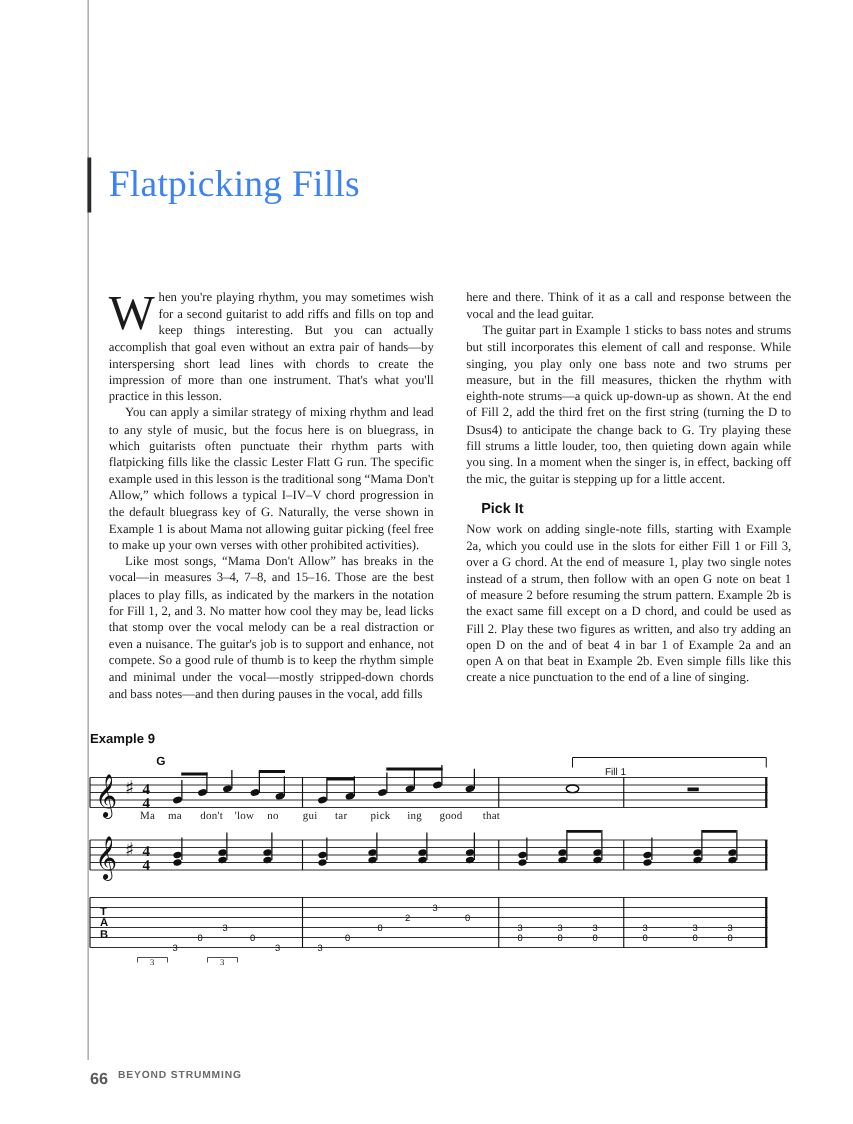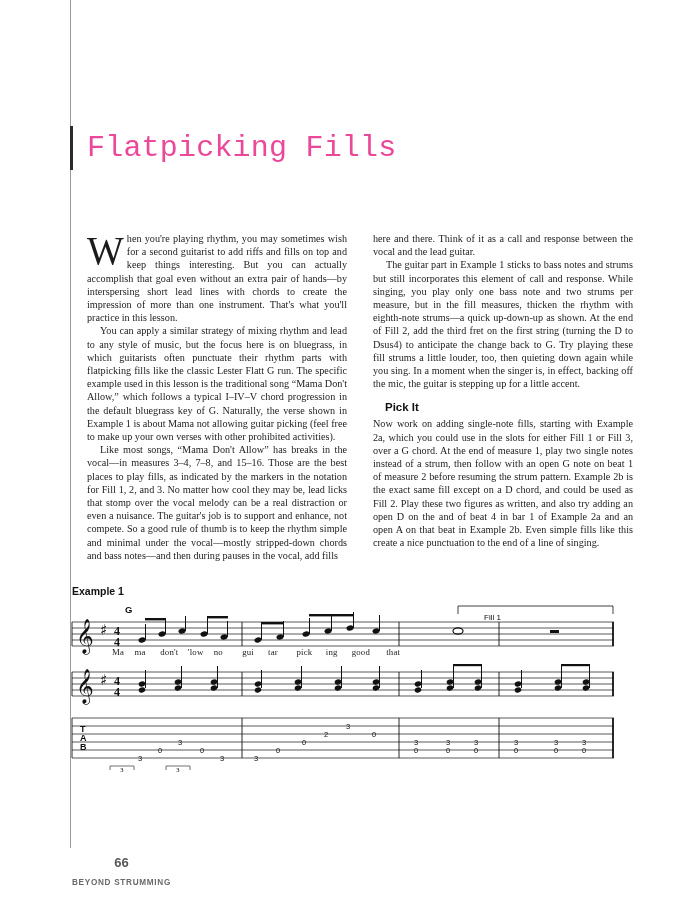--- a/index.html
+++ b/index.html
@@ -36,25 +36,25 @@
     display: flex;
     align-items: center;
   }
   .title-bar {
     width: 3px;
     height: 44px;
     background: #2b2b2b;
     margin-right: 14px;
   }
   .page-title {
-    font-family: Liberation Mono, monospace;
+    font-family: Liberation Serif, serif;
     font-size: 30px;
     font-weight: 400;
     letter-spacing: 0.2px;
-    color: #ec4899;
+    color: #3b82f6;
     white-space: nowrap;
   }
 
   
   .columns {
     position: absolute;
     left: 87px;
     top: 232px;
     width: 546px;
     display: flex;
@@ -141,23 +141,22 @@
     font-size: 9.5px;
     color: #111;
   }
 
   
   .footer {
     position: absolute;
     left: 72px;
     top: 855px;
     display: flex;
-    align-items: center;
+    align-items: flex-start;
     gap: 8px;
-    flex-direction: column;
   }
   .folio {
     font-family: "Liberation Sans", sans-serif;
     font-size: 13px;
     font-weight: bold;
     color: #58585a;
   }
   .running-head {
     font-family: "Liberation Sans", sans-serif;
     font-size: 8.2px;
@@ -186,21 +185,21 @@
 
   <div class="col">
     <p class="noindent">here and there. Think of it as a call and response between the vocal and the lead guitar.</p>
     <p>The guitar part in Example 1 sticks to bass notes and strums but still incorporates this element of call and response. While singing, you play only one bass note and two strums per measure, but in the fill measures, thicken the rhythm with eighth-note strums—a quick up-down-up as shown. At the end of Fill 2, add the third fret on the first string (turning the D to Dsus4) to anticipate the change back to G. Try playing these fill strums a little louder, too, then quieting down again while you sing. In a moment when the singer is, in effect, backing off the mic, the guitar is stepping up for a little accent.</p>
     <div class="subhead">Pick It</div>
     <p class="noindent">Now work on adding single-note fills, starting with Example 2a, which you could use in the slots for either Fill 1 or Fill 3, over a G chord. At the end of measure 1, play two single notes instead of a strum, then follow with an open G note on beat 1 of measure 2 before resuming the strum pattern. Example 2b is the exact same fill except on a D chord, and could be used as Fill 2. Play these two figures as written, and also try adding an open D on the and of beat 4 in bar 1 of Example 2a and an open A on that beat in Example 2b. Even simple fills like this create a nice punctuation to the end of a line of singing.</p>
   </div>
 
 </div>
 
-<div class="example-label">Example 1</div>
+<div class="example-label">Example 9</div>
 
 <div class="chord-label" style="left:125px; top:604px;">G</div>
 <div class="fill-label" style="left:484px; top:613px;text-align:center;">Fill 1</div>
 
 <svg class="notation" viewBox="0 0 570 175">
 
   <g stroke="#111" stroke-width="0.7">
     <line x1="14" y1="22" x2="556" y2="22"></line>
     <line x1="14" y1="28" x2="556" y2="28"></line>
     <line x1="14" y1="34" x2="556" y2="34"></line>

